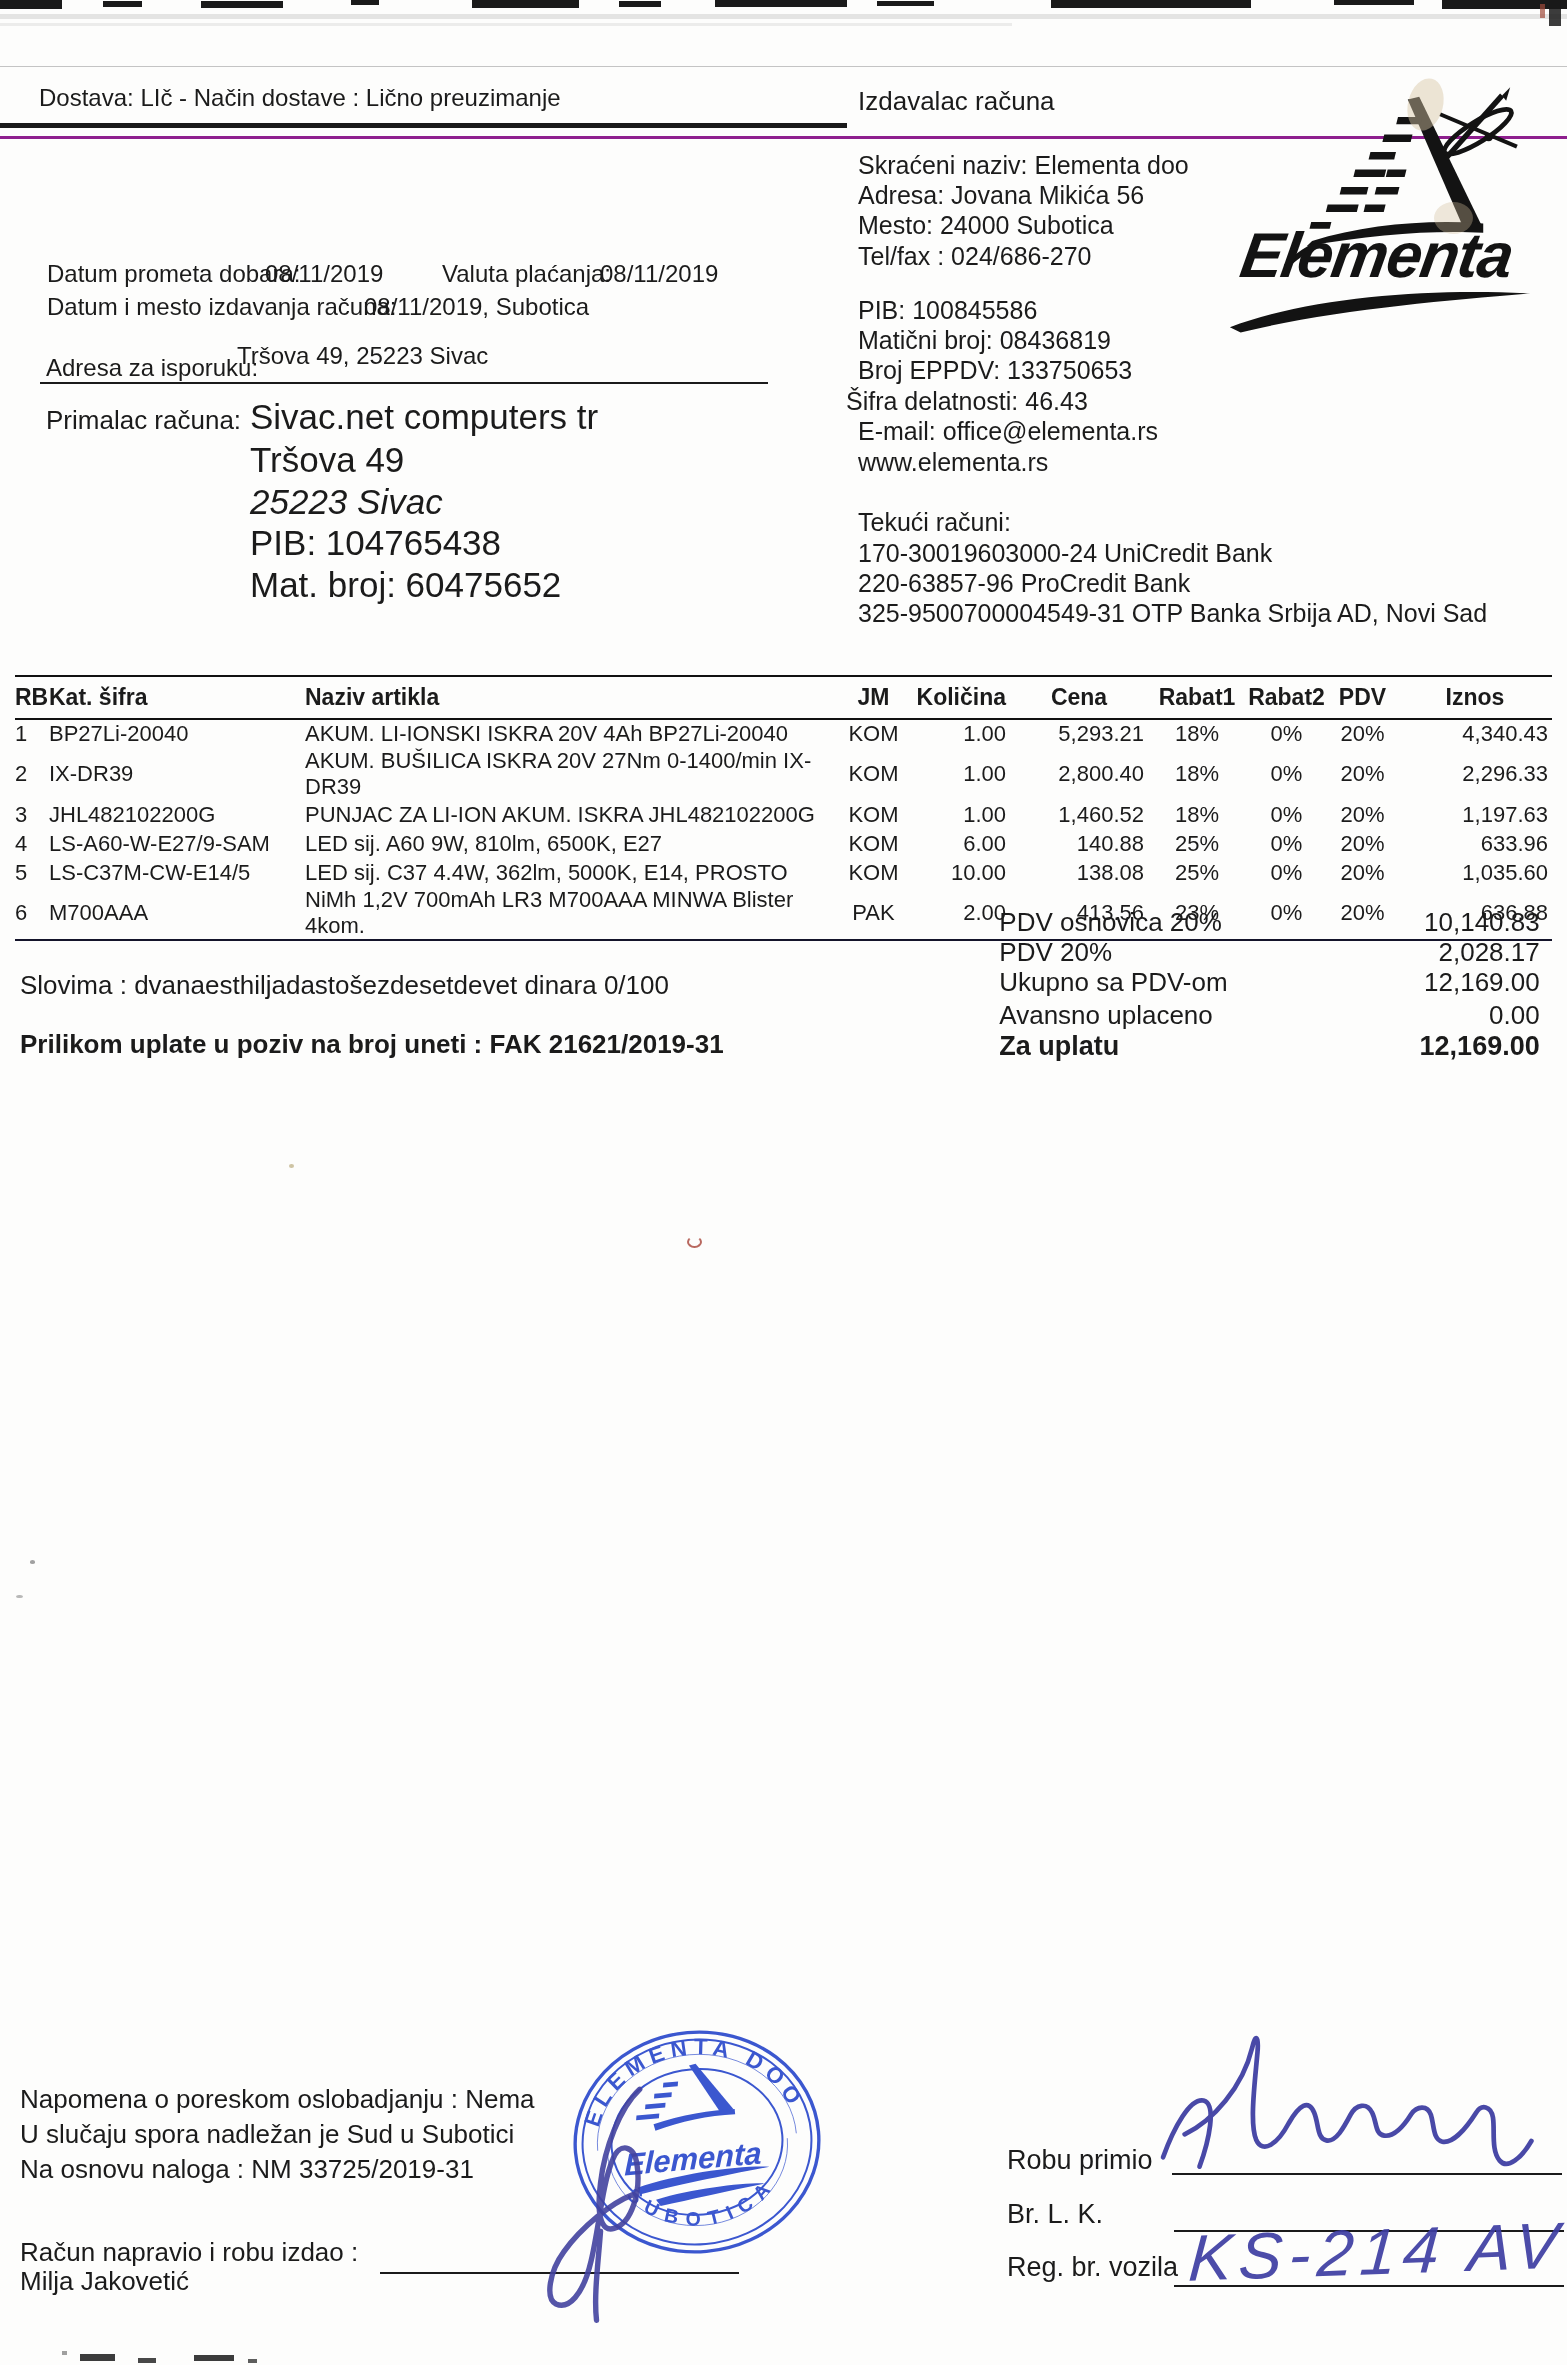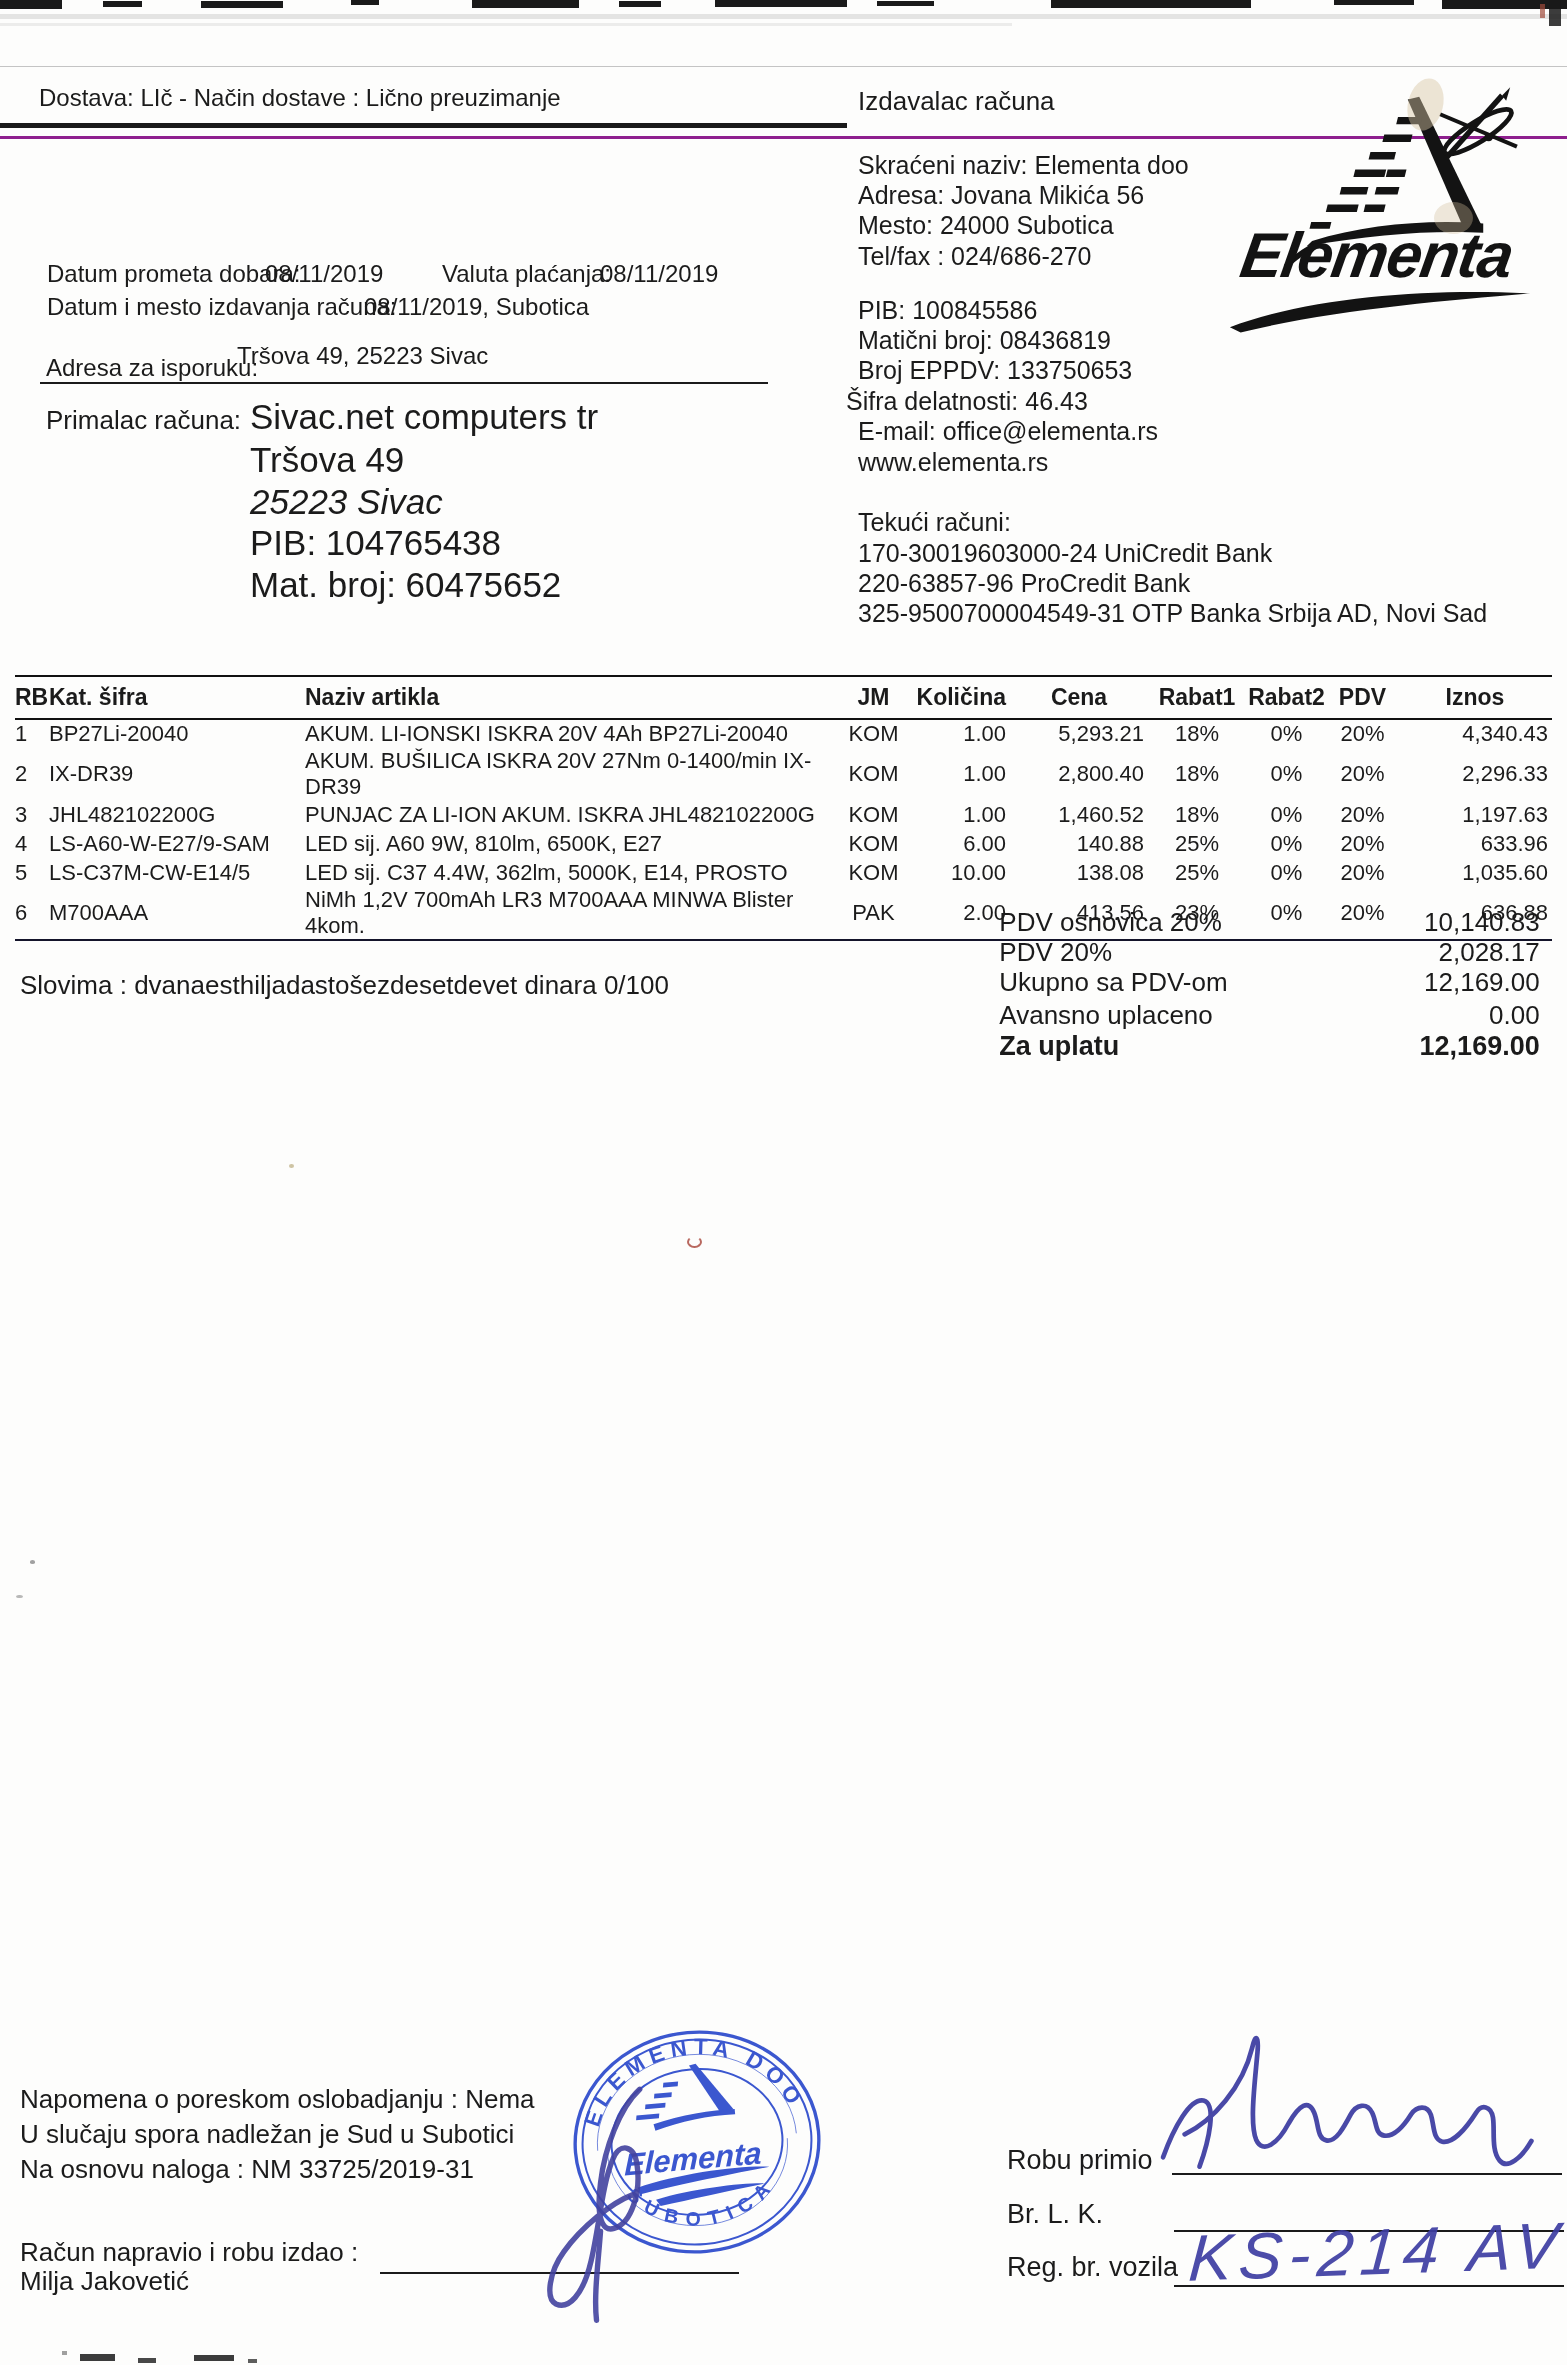--- a/index.html
+++ b/index.html
@@ -263,20 +263,21 @@
       <span class="lab">Avansno uplaceno</span>
       <span class="val">0.00</span>
     </div>
     <div class="totrow big" style="top:1031px;">
       <span class="lab">Za uplatu</span>
       <span class="val">12,169.00</span>
     </div>
   </div>
 
   <span class="t f38" style="left:20px;top:970px;">Slovima : dvanaesthiljadastošezdesetdevet dinara 0/100</span>
+  <span class="t f38 b" style="left:20px;top:1029px;">Prilikom uplate u poziv na broj uneti : FAK 21621/2019-31</span>
 
   <div class="speck" style="left:687px;top:1236px;width:10.8px;height:8px;border:2px solid #a84438;border-top-color:transparent;opacity:.8;"></div>
   <div class="speck" style="left:30px;top:1560px;width:5.4px;height:4px;background:#8a8a8a;opacity:.8;"></div>
   <div class="speck" style="left:16px;top:1595px;width:6.7px;height:3.4px;background:#9a9a9a;opacity:.7;"></div>
   <div class="speck" style="left:289px;top:1164px;width:4.7px;height:4px;background:#b9ab7e;opacity:.7;"></div>
 
   <div>
     <span class="t f38" style="left:20px;top:2084px;">Napomena o poreskom oslobadjanju : Nema</span>
     <span class="t f38" style="left:20px;top:2119px;">U slučaju spora nadležan je Sud u Subotici</span>
     <span class="t f38" style="left:20px;top:2154px;">Na osnovu naloga : NM 33725/2019-31</span>

